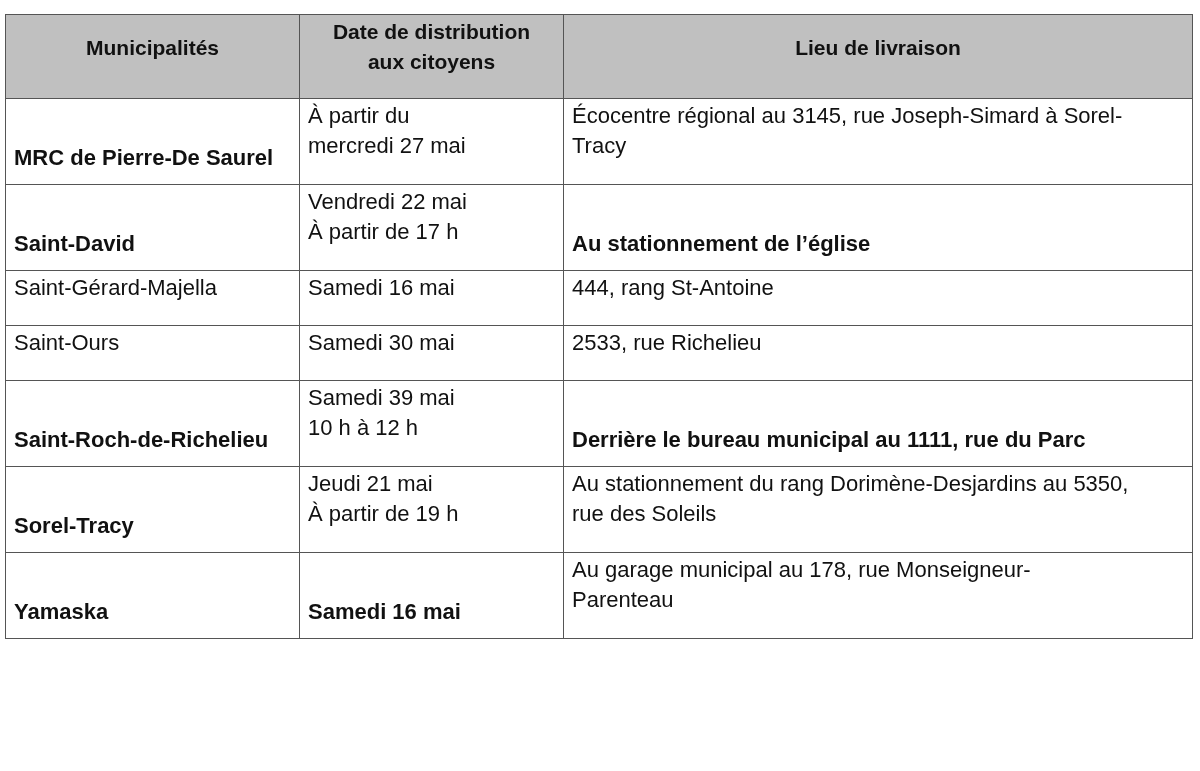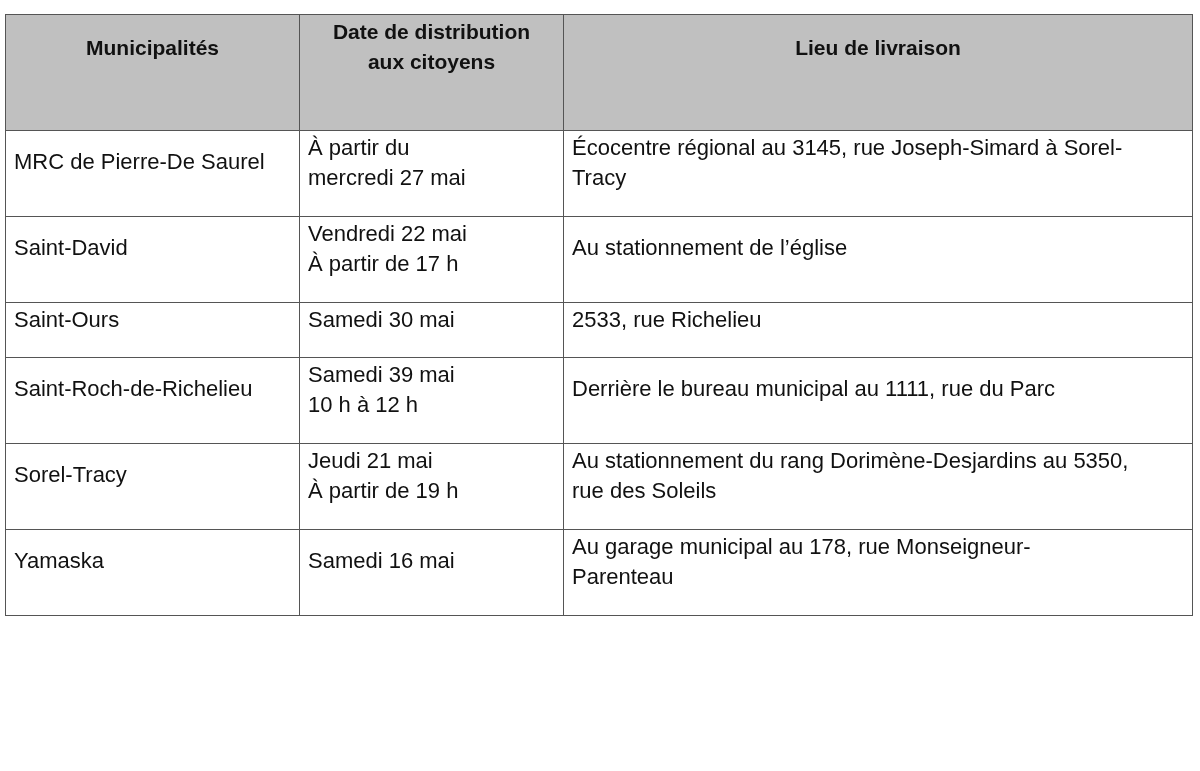--- a/index.html
+++ b/index.html
@@ -8,22 +8,22 @@
   table.sched { position: absolute; left: 5px; top: 14px; border-collapse: collapse;
                 table-layout: fixed; width: 1187px; }
   table.sched td, table.sched th { border: 1.5px solid #555; padding: 0 0 0 8px; font-size: 22px;
                 line-height: 30px; overflow: hidden; }
   table.sched th { background: #c0c0c0; font-weight: bold; font-size: 21px; text-align: center;
                    vertical-align: top; padding: 2px 4px 0 4px; line-height: 30px; }
   th.c3 { padding-top: 18px !important; }
   th.c1 { padding-top: 18px !important; }
   td { vertical-align: top; }
   td .cell { padding-top: 2px; white-space: pre-line; }
-  td .mid { padding-top: 16px; }
-  .h-header { height: 116px; }
+  td .mid { padding-top: 44px; font-weight: bold; }
+  .h-header { height: 84px; }
   .h-tall { height: 86px; }
   .h-short { height: 55px; }
 </style>
 </head>
 <body>
 
 <table class="sched">
   <colgroup>
     <col style="width:294px">
     <col style="width:264px">
@@ -64,20 +64,31 @@
     <td>
           <div class="cell">Vendredi 22 mai
 À partir de 17 h</div>
         </td>
     <td>
           <div class="cell mid">Au stationnement de l’église</div>
         </td>
   </tr>
 
 
+  <tr class="h-short">
+    <td>
+          <div class="cell">Saint-Gérard-Majella</div>
+        </td>
+    <td>
+          <div class="cell">Samedi 16 mai</div>
+        </td>
+    <td>
+          <div class="cell">444, rang St-Antoine</div>
+        </td>
+  </tr>
 
 
   <tr class="h-short">
     <td>
           <div class="cell">Saint-Ours</div>
         </td>
     <td>
           <div class="cell">Samedi 30 mai</div>
         </td>
     <td>

